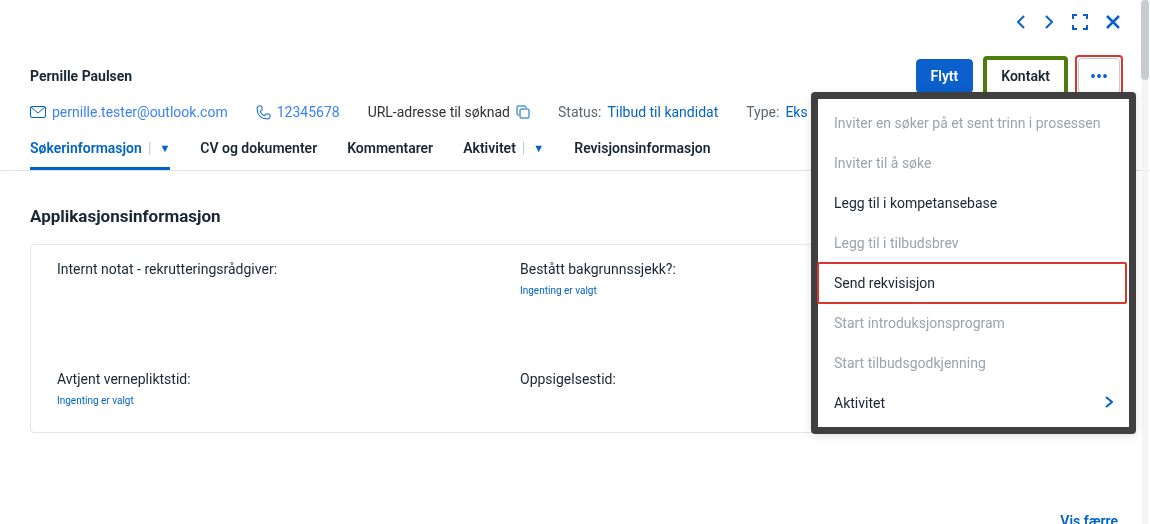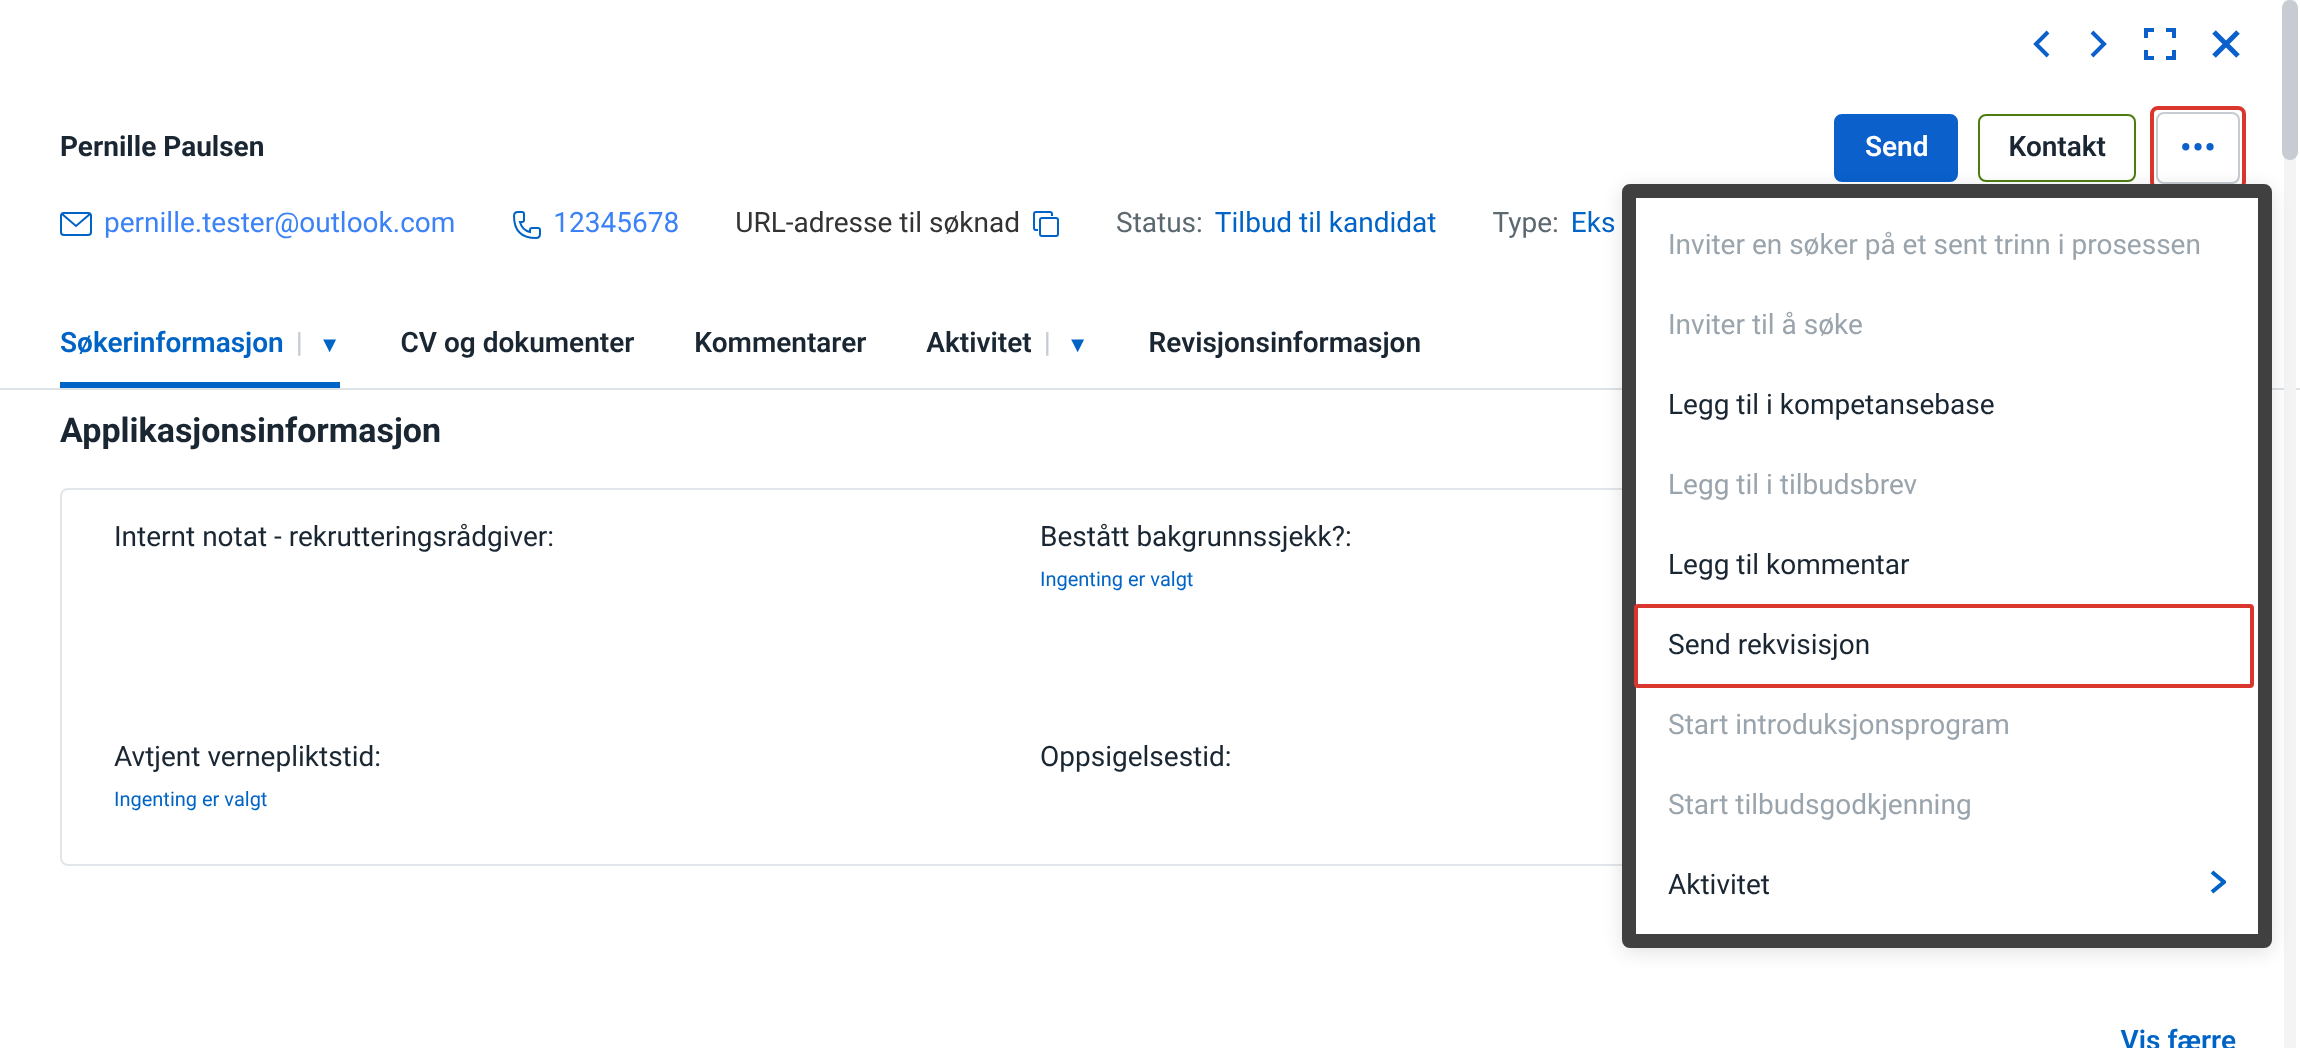--- a/index.html
+++ b/index.html
@@ -6,32 +6,32 @@
     body { background: #fff; width: 1150px; height: 524px; position: relative; overflow: hidden; }
     
     .top-icons { position: absolute; top: 14px; right: 30px; display: flex; gap: 18px; align-items: center; }
     .top-icons .icon { color: #0b60cc; cursor: pointer; display: flex; }
     
     .header-row { position: absolute; top: 56px; left: 30px; right: 30px; display: flex; align-items: center; justify-content: space-between; }
     .page-title { font-size: 14px; font-weight: 700; color: #1a2733; }
     .header-actions { display: flex; gap: 10px; align-items: center; }
     .btn { border-radius: 4px; padding: 8px 14px; font-size: 14px; font-weight: 600; cursor: pointer; }
     .btn-primary { background: #0b60cc; color: #fff; border: 1px solid #0b60cc; }
-    .btn-secondary { background: #fff; color: #1a2733; border: 1px solid #4d7c0f; }
+    .btn-secondary { background: #fff; color: #1a2733; border: 4px solid #4d7c0f; }
     .btn-more { background: #fff; border: 1px solid #c6ccd2; border-radius: 4px; width: 42px; height: 36px; cursor: pointer; display: inline-flex; align-items: center; justify-content: center; color: #0b60cc; font-size: 18px; position: relative; }
     .btn-more-highlight { position: absolute; top: -4px; left: -4px; right: -4px; bottom: -4px; border: 2px solid #d9362e; border-radius: 4px; pointer-events: none; }
     
     .info-row { position: absolute; top: 104px; left: 30px; right: 30px; display: flex; gap: 28px; align-items: center; font-size: 14px; color: #333; }
     .info-item { display: inline-flex; align-items: center; gap: 6px; }
     .info-item .link { color: #3b82f6; cursor: pointer; }
     .info-item .icon { color: #0063c6; display: inline-flex; }
     .status-label { color: #5c6870; }
     .status-value { color: #0063c6; }
     
-    .tabs { position: absolute; top: 160px; left: 0; right: 0; border-bottom: 1px solid #dde2e6; padding: 0 30px; display: flex; gap: 30px; height: 35px; align-items: flex-start; }
+    .tabs { position: absolute; top: 136px; left: 0; right: 0; border-bottom: 1px solid #dde2e6; padding: 0 30px; display: flex; gap: 30px; height: 35px; align-items: flex-start; }
     .tab { font-size: 14px; font-weight: 600; color: #1a2733; padding: 4px 0 11px 0; cursor: pointer; display: inline-flex; align-items: center; gap: 6px; border-bottom: 3px solid transparent; }
     .tab.active { color: #0063c6; border-bottom-color: #0063c6; }
     .tab .chev { color: #0063c6; font-size: 11px; margin-left: 2px; }
     
     .content { position: absolute; top: 184px; left: 0; right: 0; padding: 22px 30px 0 30px; }
     .section-title { font-size: 17px; font-weight: 700; color: #1a2733; margin-bottom: 18px; }
     .panel { border: 1px solid #e2e6ea; border-radius: 4px; padding: 16px 26px 26px 26px; position: relative; }
     .panel-row { display: flex; gap: 20px; margin-bottom: 30px; }
     .panel-row.last { margin-bottom: 0; }
     .col { flex: 1; min-width: 0; }
@@ -75,21 +75,21 @@
   <span class="icon">
       <svg width="14" height="14" viewBox="0 0 14 14">
         <path d="M1 1 L13 13 M13 1 L1 13" stroke="currentColor" stroke-width="2.5"></path>
       </svg>
     </span>
 </div>
 
 <div class="header-row">
   <h1 class="page-title">Pernille Paulsen</h1>
   <div class="header-actions">
-    <button class="btn btn-primary">Send</button>
+    <button class="btn btn-primary">Flytt</button>
     <button class="btn btn-secondary">Kontakt</button>
     <button class="btn-more">
       <span>•••</span>
       <span class="btn-more-highlight"></span>
     </button>
   </div>
 </div>
 
 <div class="info-row">
   <span class="info-item">
@@ -183,21 +183,20 @@
   </div>
 </div>
 
 <div class="footer-link">Vis færre</div>
 
 <div class="dropdown">
   <div class="dropdown-item disabled">Inviter en søker på et sent trinn i prosessen</div>
   <div class="dropdown-item disabled">Inviter til å søke</div>
   <div class="dropdown-item enabled">Legg til i kompetansebase</div>
   <div class="dropdown-item disabled">Legg til i tilbudsbrev</div>
-  <div class="dropdown-item enabled">Legg til kommentar</div>
   <div class="dropdown-item enabled" style="position:relative">
     <span>Send rekvisisjon</span>
     <span class="dropdown-highlight" style="top:-1px;left:-1px;right:2px;bottom:-1px"></span>
   </div>
   <div class="dropdown-item disabled">Start introduksjonsprogram</div>
   <div class="dropdown-item disabled">Start tilbudsgodkjenning</div>
   <div class="dropdown-item enabled">
     <span>Aktivitet</span>
     <span class="chev-r"><svg width="8" height="12" viewBox="0 0 8 12">
           <path d="M1 1 L7 6 L1 11" stroke="currentColor" stroke-width="2" fill="none"></path>

